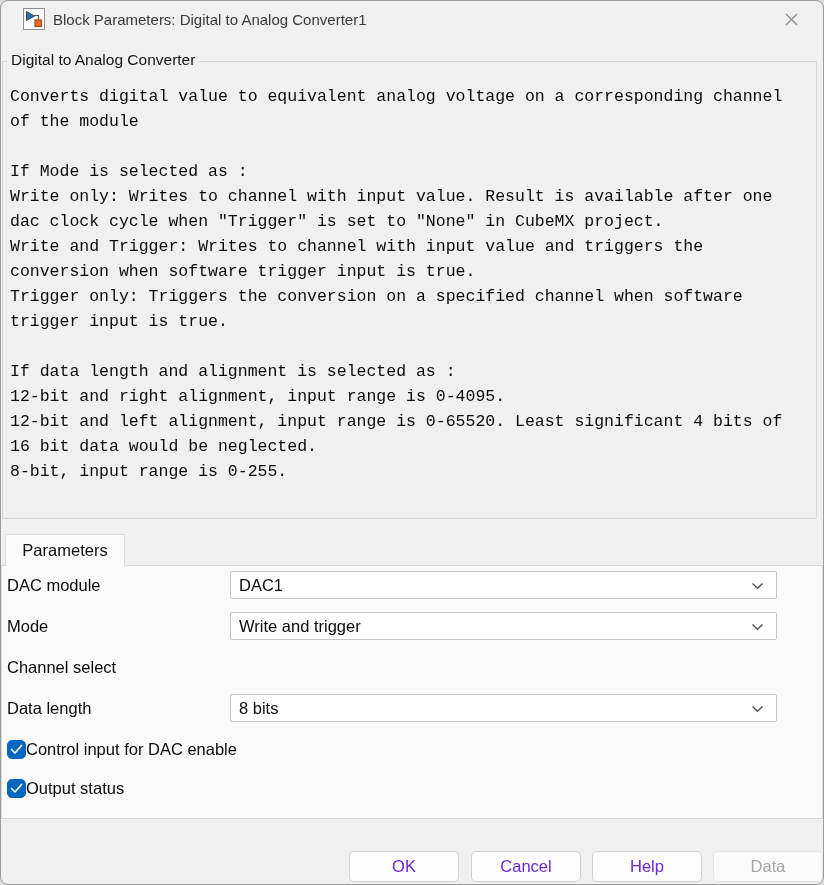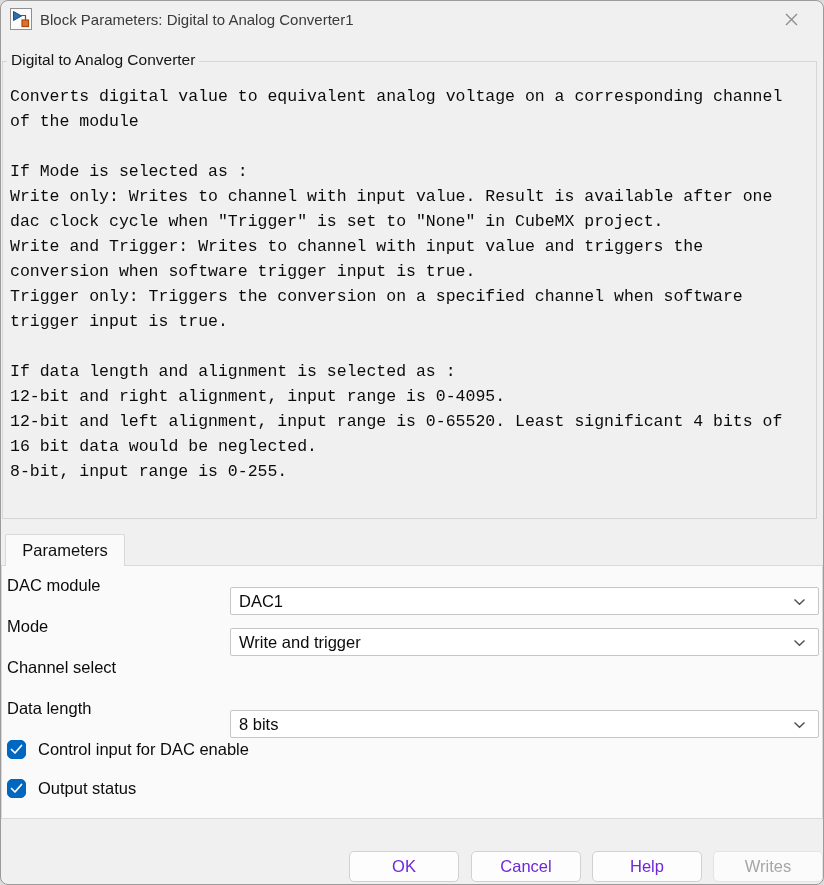--- a/index.html
+++ b/index.html
@@ -8,21 +8,21 @@
   .window {
     position:relative; width:824px; height:885px;
     background:#f0f0f0;
     border:1px solid #9b9b9b;
     border-radius:8px;
     overflow:hidden;
   }
 
   
   .titlebar { position:absolute; top:0; left:0; right:0; height:36px;
-    display:flex; align-items:center; padding-left:9px;text-align:center; }
+    display:flex; align-items:center; padding-left:22px;text-align:center; }
   .app-icon { width:22px; height:22px; margin-right:8px; flex:0 0 auto; }
   .title-text { font-size:15px; color:#3a3a3a; white-space:nowrap; }
   .close-btn { position:absolute; right:10px; top:0; width:44px; height:36px;
     display:flex; align-items:center; justify-content:center; cursor:pointer; }
 
   
   .groupbox { position:absolute; left:1px; top:60px; width:815px; height:458px;
     border:1px solid #d6d6d6; }
   .groupbox-legend { position:absolute; left:6px; top:50px; z-index:2;
     background:#f0f0f0; padding:0 4px; font-size:15.5px; color:#141414; }
@@ -34,36 +34,36 @@
     background:#fafafa; border:1px solid #d9d9d9; border-bottom:none;
     border-radius:2px 2px 0 0; z-index:3;
     display:flex; align-items:center; justify-content:center;
     font-size:16.5px; color:#101010; cursor:pointer; }
   .tab-panel { position:absolute; left:0px; top:564px; width:822px; height:254px;
     background:#fafafa; border:1px solid #d9d9d9; z-index:1; }
 
   
   .param-label { position:absolute; left:6px; z-index:2; font-size:16.5px;
     color:#0b0b0b; height:20px; line-height:20px; }
-  .combo { position:absolute; left:229px; width:589px; height:28px; z-index:2;
+  .combo { position:absolute; left:229px; width:547px; height:28px; z-index:2;
     background:#ffffff; border:1px solid #c6c6c6; border-radius:2px;
     display:flex; align-items:center; padding:0 34px 0 8px;
-    font-size:16.5px; color:#0b0b0b; cursor:pointer;margin-top:16px; }
+    font-size:16.5px; color:#0b0b0b; cursor:pointer; }
   .combo .chevron { position:absolute; right:12px; top:10px; line-height:0; }
 
   
   .check-row { position:absolute; left:6px; z-index:2; display:flex;
     align-items:center; height:20px; }
   .checkbox { width:19px; height:19px; border-radius:5px;
     background:var(--accent,#0067c0); border:1px solid var(--accent,#0067c0);
     display:flex; align-items:center; justify-content:center;
     cursor:pointer; flex:0 0 auto; }
   .checkbox svg { opacity:0; }
   .checkbox.checked svg { opacity:1; }
-  .check-label { margin-left:12px; font-size:16.5px; color:#0b0b0b; }
+  .check-label { margin-left:0; font-size:16.5px; color:#0b0b0b; }
 
   
   .btn { position:absolute; top:850px; width:110px; height:31px;
     background:#fdfdfd; border:1px solid #d1d1d1; border-radius:5px;
     display:flex; align-items:center; justify-content:center;
     font-size:16.5px; color:#6d28d9; cursor:pointer; }
   .btn.disabled { color:#a6a6a6; border-color:#e4e4e4; background:#fbfbfb;
     cursor:default; }
 </style>
 </head>
@@ -151,15 +151,15 @@
       <svg width="13" height="11" viewBox="0 0 13 11">
         <path d="M1.5 5.5 L5 9 L11.5 1.5" fill="none" stroke="#ffffff" stroke-width="1.7" stroke-linecap="round" stroke-linejoin="round"></path>
       </svg>
     </span>
     <span class="check-label">Output status</span>
   </div>
 
   <div class="btn" style="left:348px">OK</div>
   <div class="btn" style="left:470px">Cancel</div>
   <div class="btn" style="left:591px">Help</div>
-  <div class="btn disabled" style="left:712px">Writes</div>
+  <div class="btn disabled" style="left:712px">Data</div>
 
 </div>
 
 </body></html>

